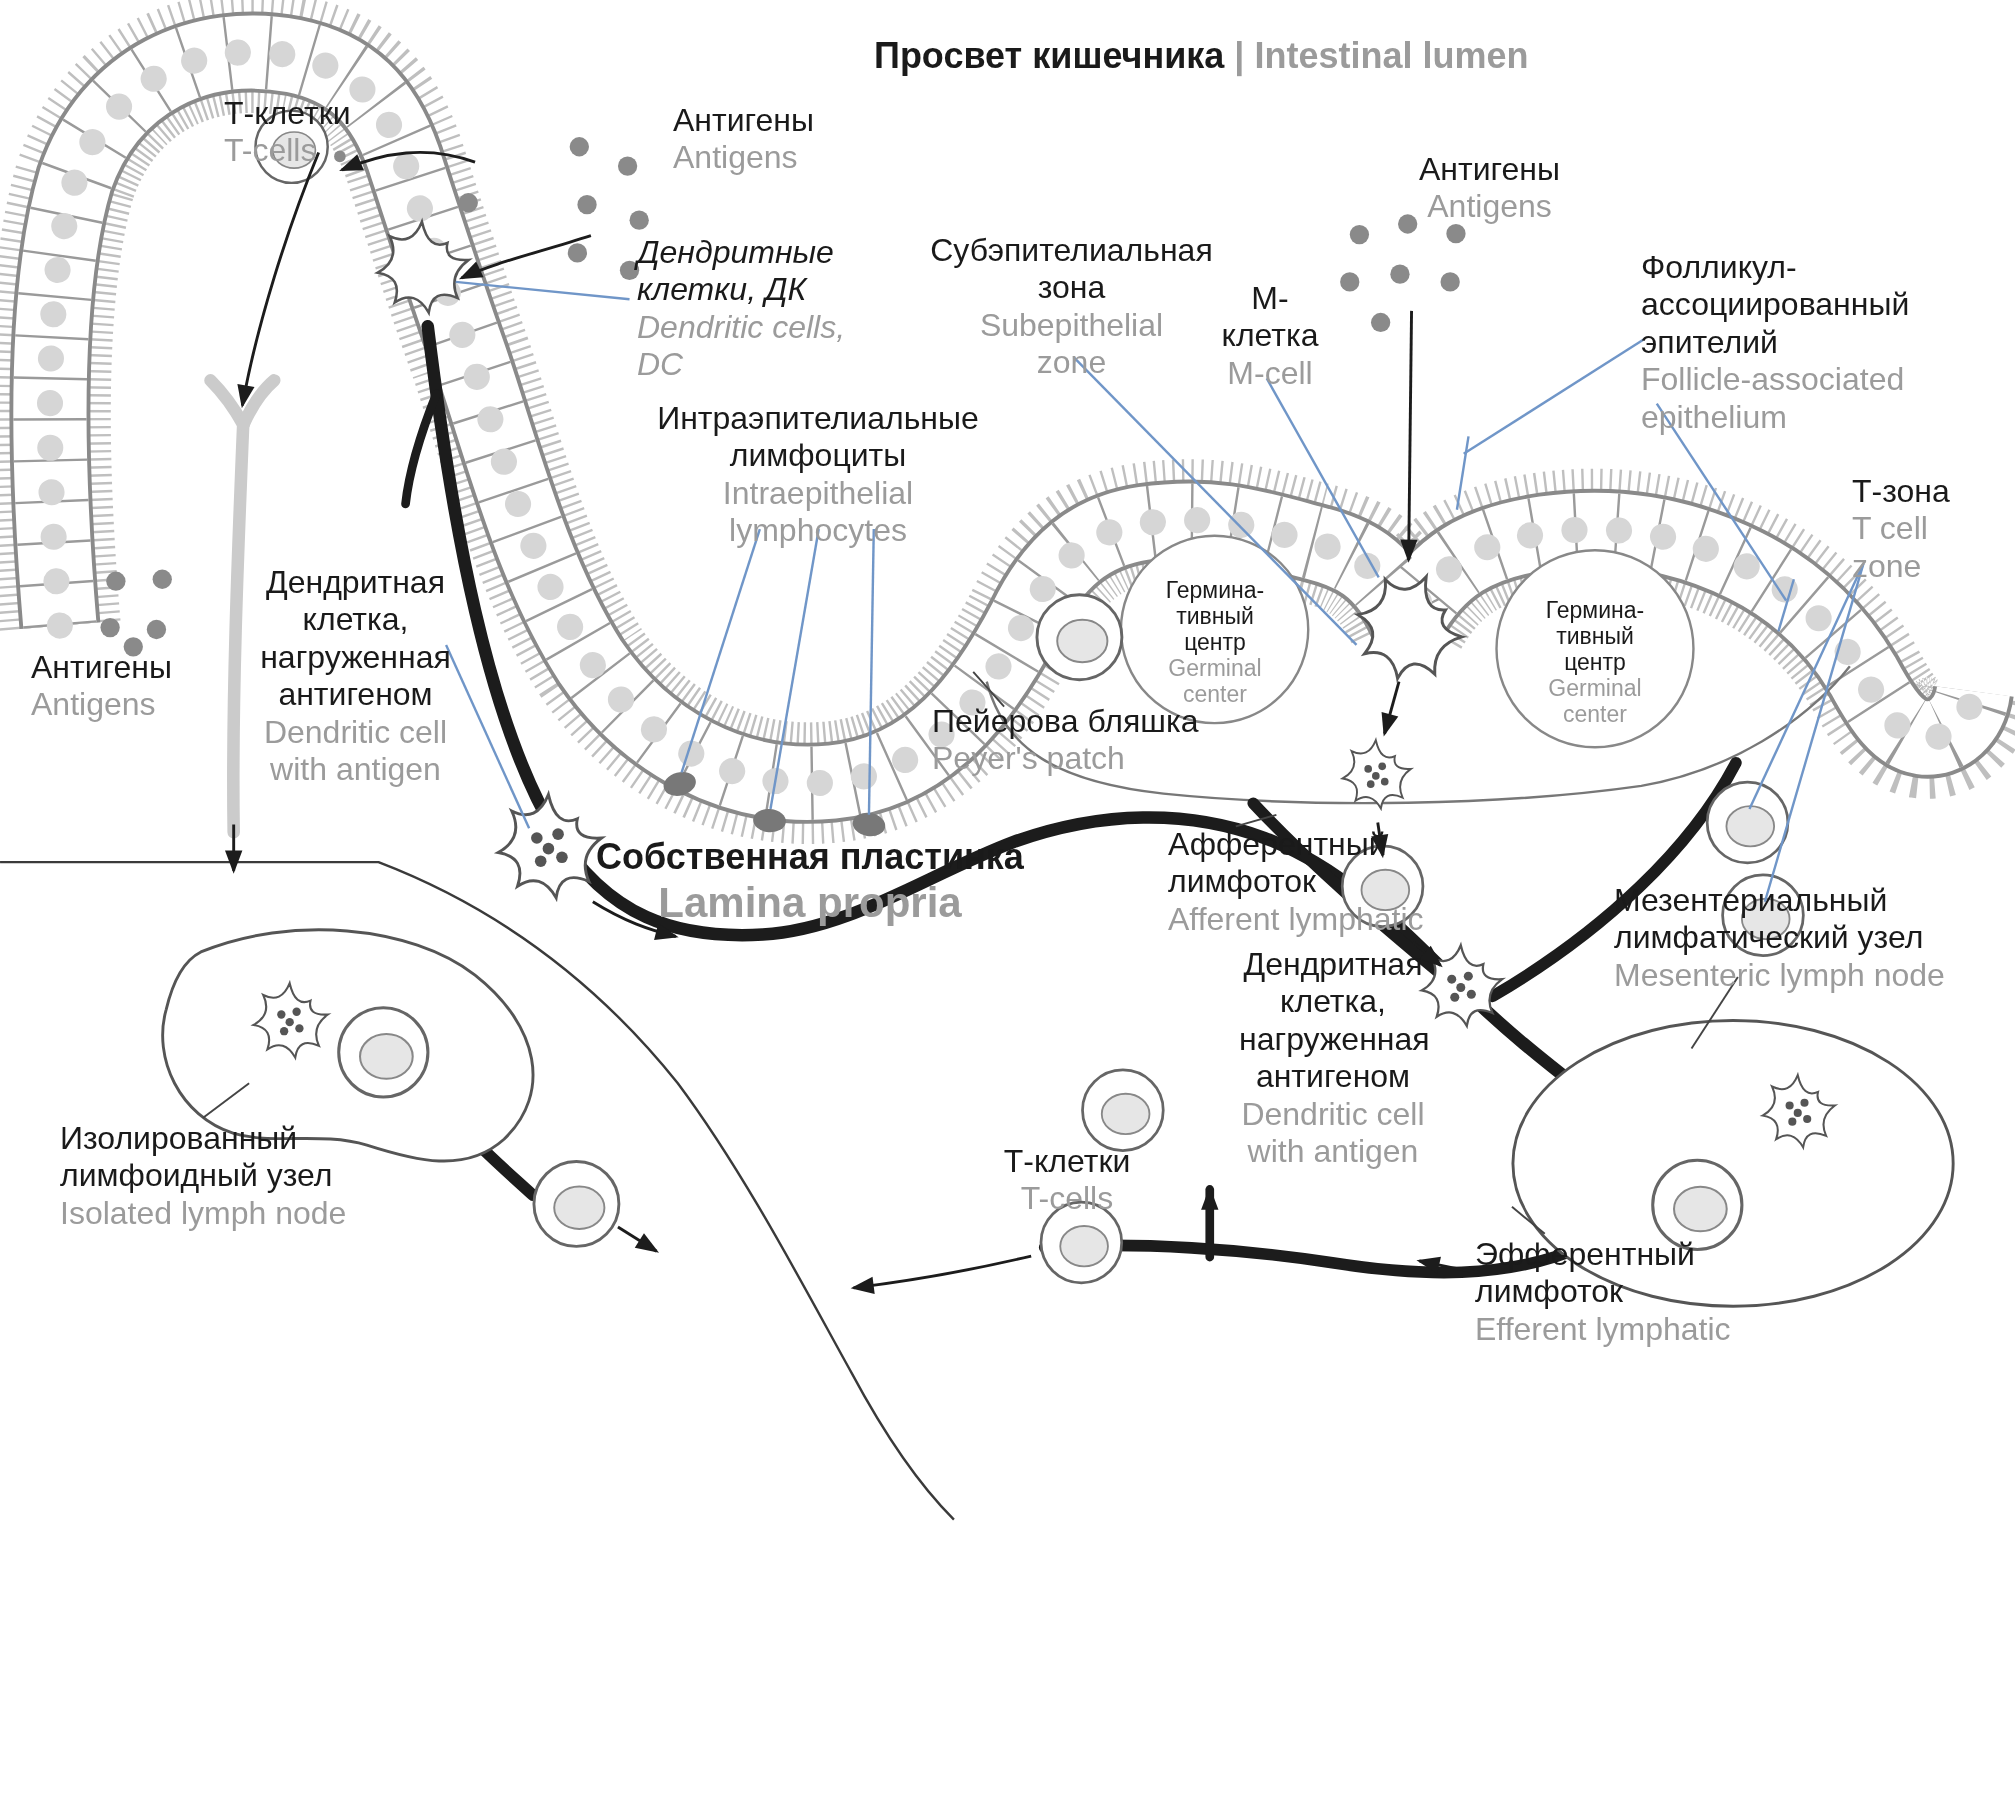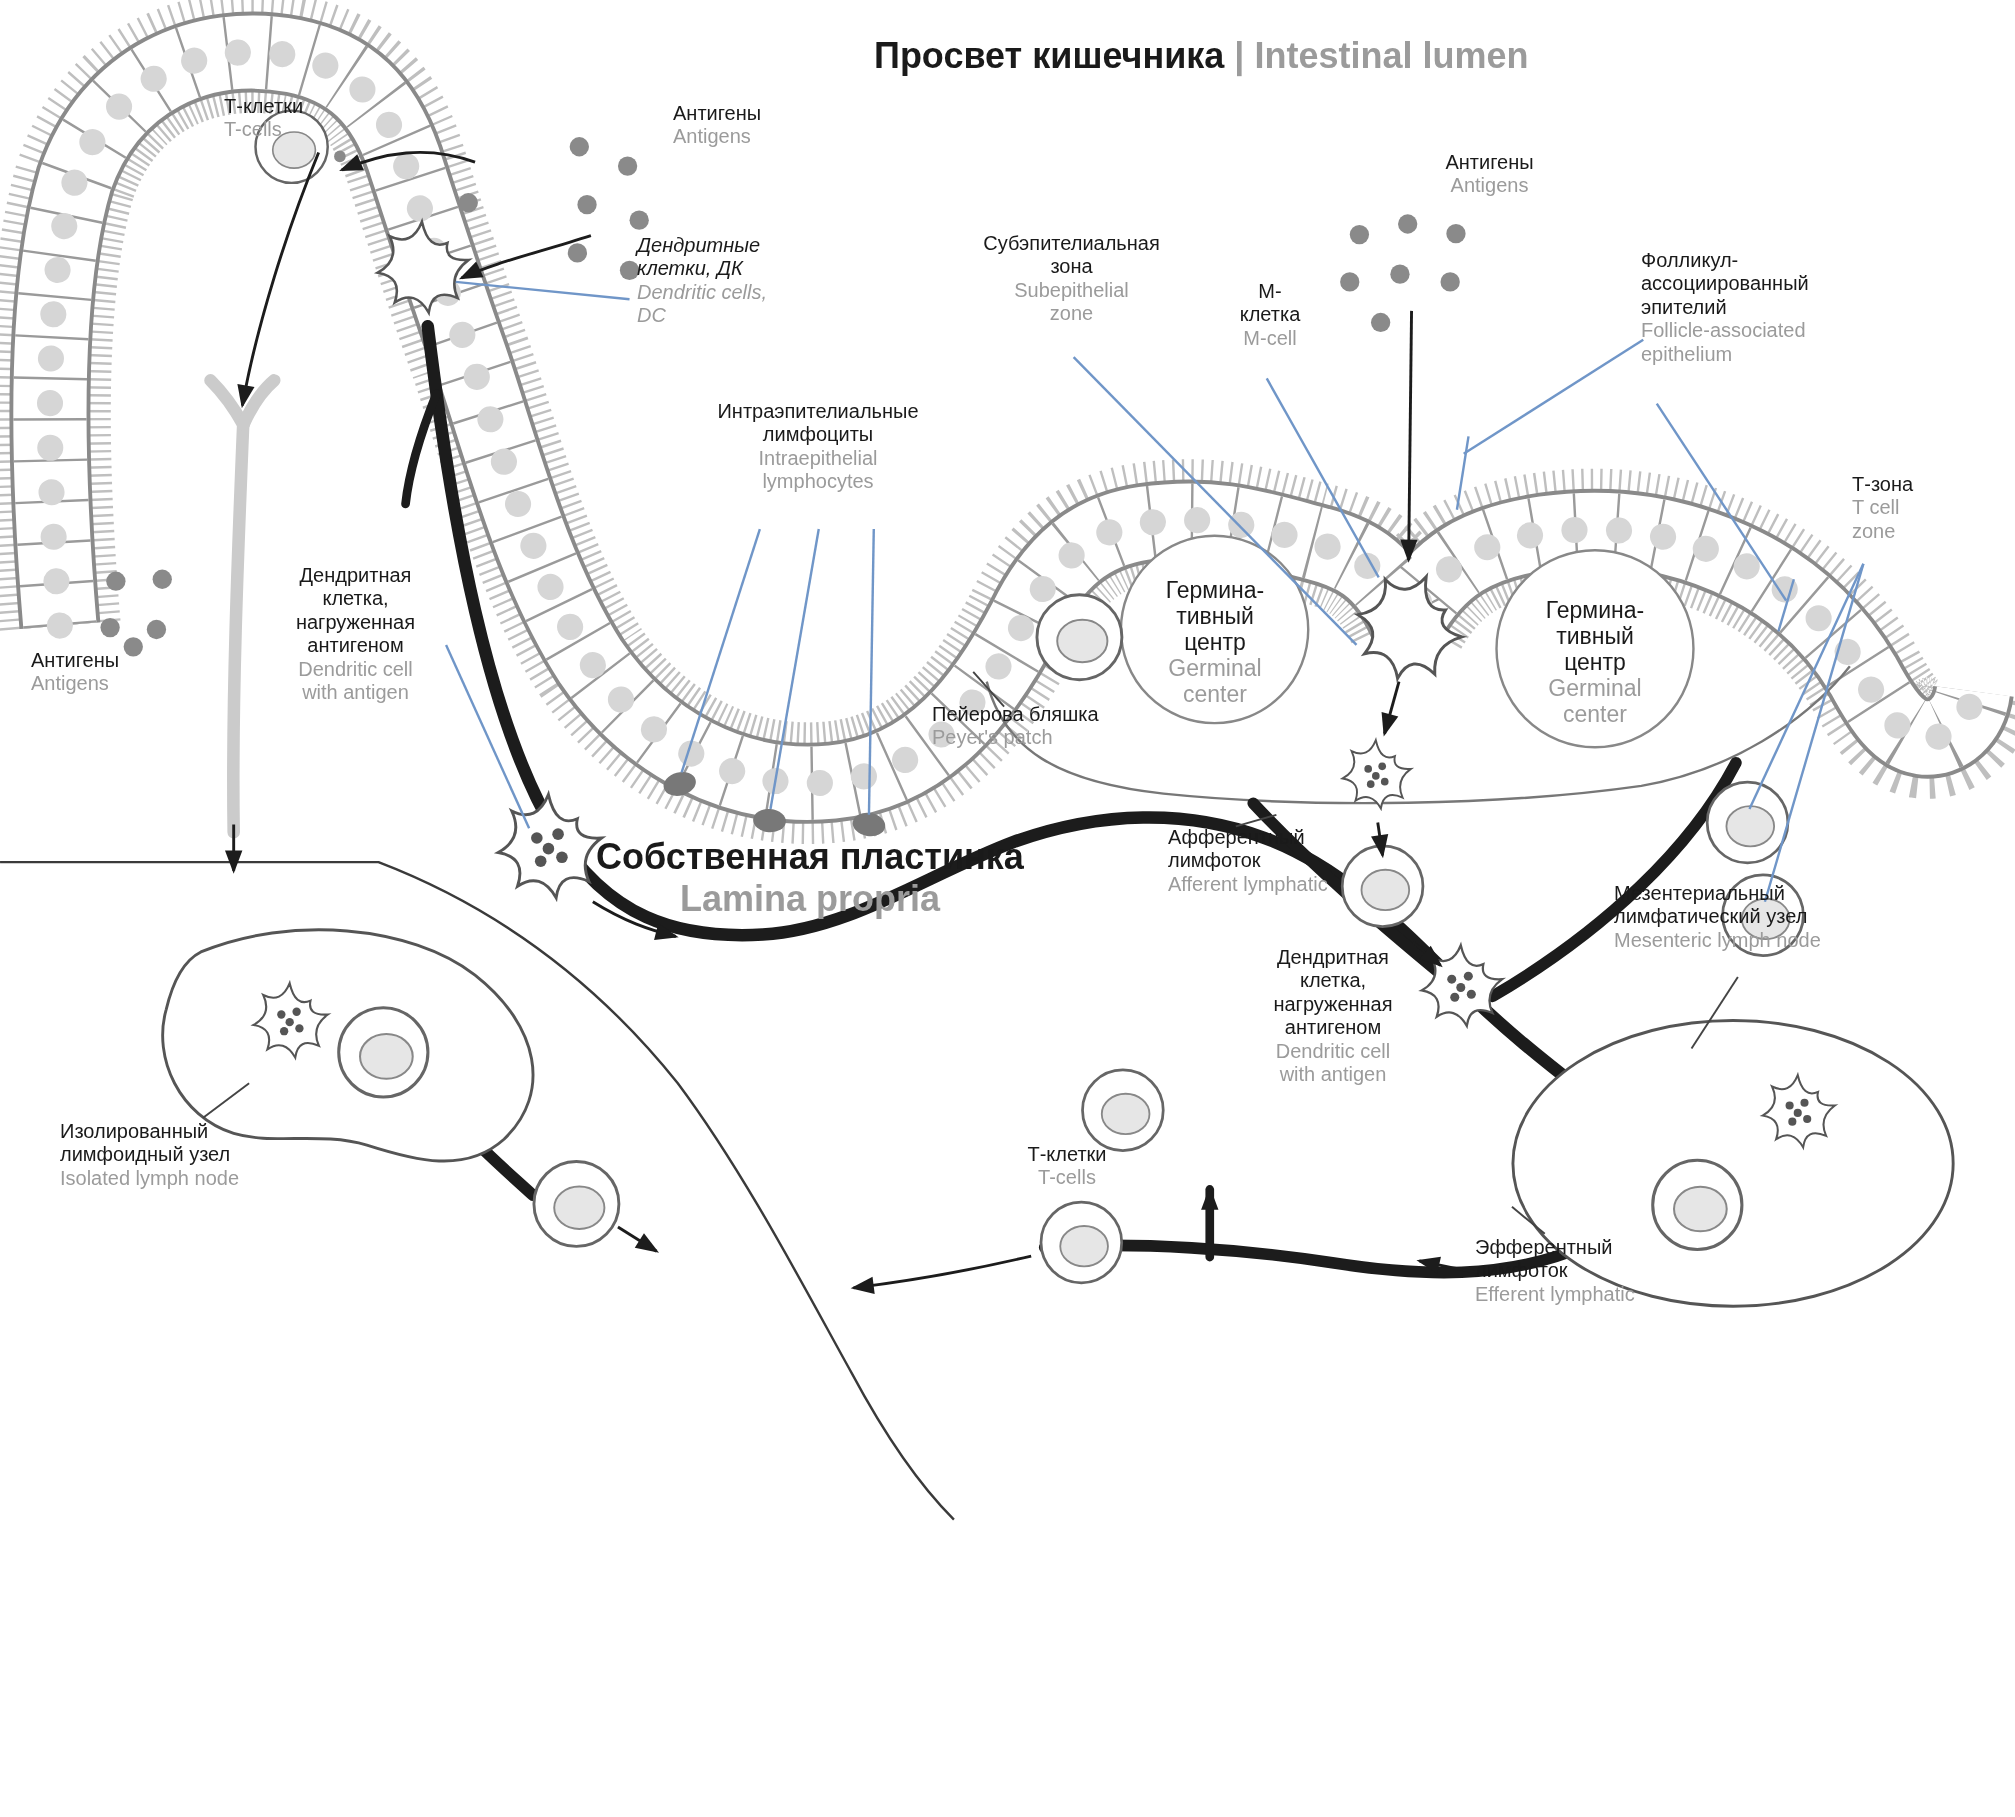--- a/index.html
+++ b/index.html
@@ -1,27 +1,27 @@
 <!DOCTYPE html>
 <html><head>
 <meta charset="utf-8">
 <style>
   html,body{margin:0;padding:0;background:#fff;}
   .stage{position:relative;width:2015px;height:1817px;background:#fff;overflow:hidden;
          font-family:"Liberation Sans",sans-serif;}
   .stage svg{position:absolute;left:0;top:0;}
   
-  .lbl{position:absolute;font-size:20px;line-height:1.17;color:#1a1a1a;white-space:nowrap;}
+  .lbl{position:absolute;font-size:32px;line-height:1.17;color:#1a1a1a;white-space:nowrap;}
   .lbl .en{color:#9b9b9b;}
   .center{text-align:center;}
   .gc-text{font-size:23px;line-height:1.13;}
   .title{position:absolute;font-size:36px;font-weight:bold;color:#1a1a1a;white-space:nowrap;text-align:right;}
   .title .sep,.title .en-t{color:#9b9b9b;}
   .big{font-size:36px;font-weight:bold;}
-  .big .en{font-size:36px;font-weight:bold;}
+  .big .en{font-size:42px;font-weight:bold;}
   
   .fuzz{stroke:#bfbfbf;stroke-width:126;stroke-dasharray:2.5 6;fill:none;stroke-linejoin:round;}
   .epi-out{stroke:#8a8a8a;stroke-width:84;fill:none;stroke-linejoin:round;}
   .epi-in{stroke:#ffffff;stroke-width:76;fill:none;stroke-linejoin:round;}
   .epi-div{stroke:#9a9a9a;stroke-width:76;stroke-dasharray:2.5 40;fill:none;stroke-linejoin:round;}
   .epi-nuc{stroke:#d6d6d6;stroke-width:27;stroke-dasharray:0.1 46;stroke-linecap:round;fill:none;}
   .thin{stroke:#777;stroke-width:2.5;fill:none;}
   .vessel{stroke:#1c1c1c;fill:none;stroke-linecap:round;}
   .organ{fill:#fff;stroke:#555;stroke-width:3;}
   .organ2{fill:#fff;stroke:#888;stroke-width:2.5;}

